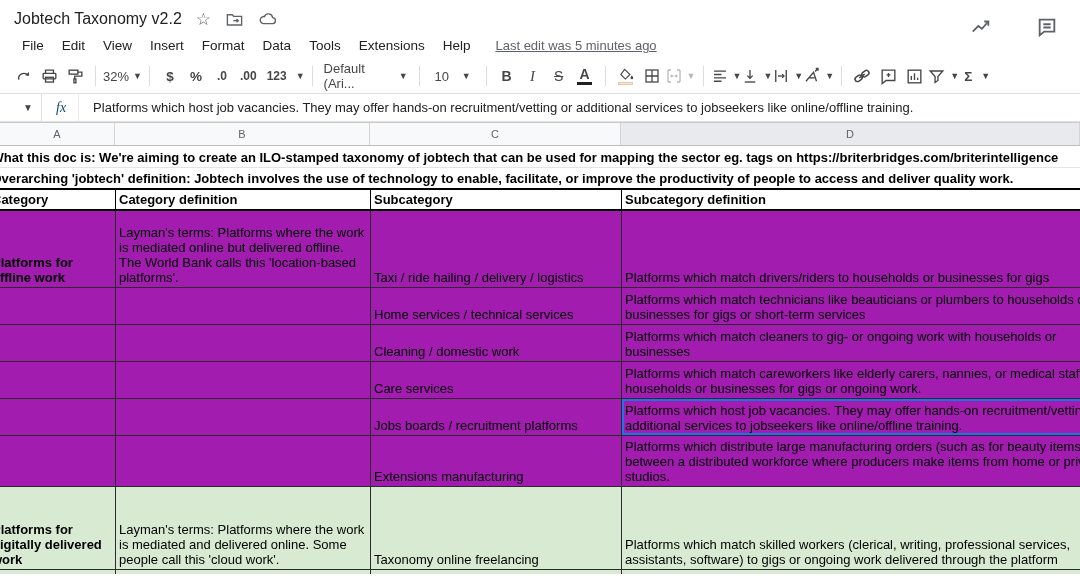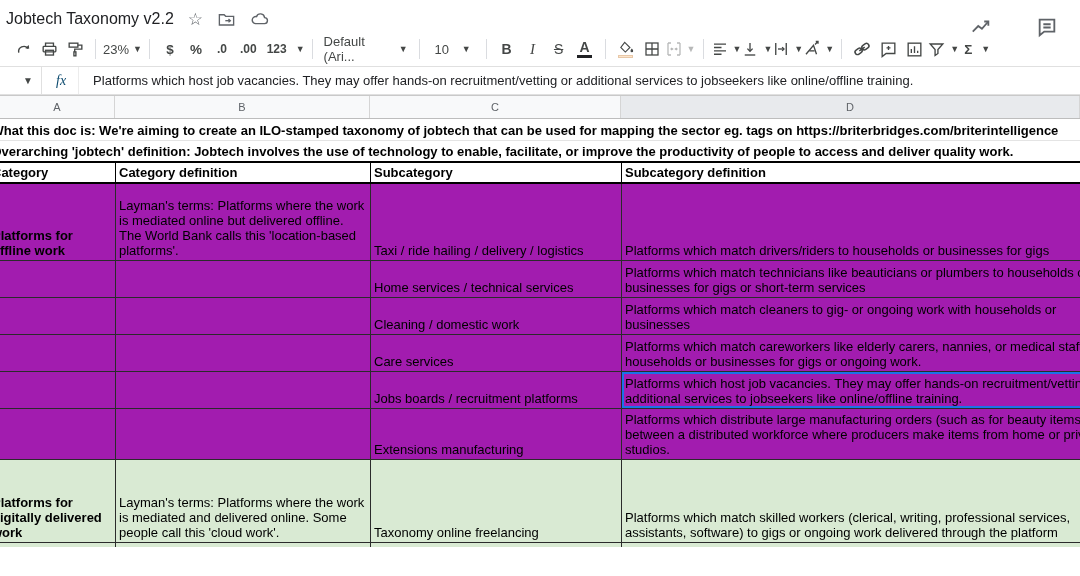--- a/index.html
+++ b/index.html
@@ -1,21 +1,21 @@
 <!DOCTYPE html>
 <html><head>
 <meta charset="utf-8">
 <style>
   * { box-sizing: border-box; margin: 0; padding: 0; }
   html,body { width: 1080px; height: 576px; overflow: hidden; background: #fff;
     font-family: "Liberation Sans", sans-serif; }
   .app { position: relative; width: 1080px; height: 576px; }
 
   
-  .titlebar { display: flex; align-items: center; height: 32px; padding-left: 6px; padding-top: 6px; }
+  .titlebar { display: flex; align-items: center; height: 32px; padding-left: 14px; padding-top: 6px; }
   .doc-title { font-size: 16px; color: #202124; margin-right: 14px; }
   .title-icon { color: #5f6368; margin-right: 14px; display: flex; align-items: center; }
   .star-glyph { font-size: 17px; line-height: 1; }
   .top-right { position: absolute; top: 16px; right: 22px; display: flex; gap: 44px; color: #5f6368; }
 
   
   .menubar { display: flex; align-items: center; height: 27px; padding-left: 13px;
     font-size: 13.5px; color: #202124; }
   .menu-item { padding: 2px 9px; border-radius: 4px; cursor: default; }
   .last-edit { margin-left: 16px; font-size: 13px; color: #5f6368; text-decoration: underline; }
@@ -106,20 +106,32 @@
       </span>
       <span>
         <svg width="22" height="22" viewBox="0 0 24 24" fill="none" stroke="currentColor" stroke-width="2">
           <path d="M4 4h16v13H9l-5 4z"></path>
             <path d="M8 9h8M8 12.5h8"></path>
         </svg>
       </span>
     </span>
   </div>
 
+  <div class="menubar">
+    <span class="menu-item">File</span>
+    <span class="menu-item">Edit</span>
+    <span class="menu-item">View</span>
+    <span class="menu-item">Insert</span>
+    <span class="menu-item">Format</span>
+    <span class="menu-item">Data</span>
+    <span class="menu-item">Tools</span>
+    <span class="menu-item">Extensions</span>
+    <span class="menu-item">Help</span>
+    <span class="last-edit">Last edit was 5 minutes ago</span>
+  </div>
 
   <div class="toolbar">
     <span class="tb-btn">
       <svg width="19" height="19" viewBox="0 0 24 24" fill="none" stroke="currentColor" stroke-width="1.8">
         <path d="M6 16a6.5 6.5 0 0 1 11.5-5.3"></path>
           <path d="M18.6 6.2l.6 5-5-.8" fill="currentColor" stroke="none"></path>
       </svg>
     </span>
     <span class="tb-btn">
       <svg width="19" height="19" viewBox="0 0 24 24" fill="none" stroke="currentColor" stroke-width="1.7">
@@ -130,21 +142,21 @@
     </span>
     <span class="tb-btn">
       <svg width="19" height="19" viewBox="0 0 24 24" fill="none" stroke="currentColor" stroke-width="1.7">
         <rect x="4" y="4" width="11" height="5"></rect>
           <path d="M15 6.5h5v5h-9v3.5"></path>
           <rect x="10" y="15" width="2.5" height="5"></rect>
       </svg>
     </span>
     <span class="tb-sep"></span>
     <span class="tb-btn">
-      <span class="tb-text">23%</span>
+      <span class="tb-text">32%</span>
       <span class="dd">▼</span>
     </span>
     <span class="tb-sep"></span>
     <span class="tb-btn fmt">$</span>
     <span class="tb-btn fmt">%</span>
     <span class="tb-btn fmt dec">.0</span>
     <span class="tb-btn fmt dec">.00</span>
     <span class="tb-btn">
       <span class="fmt dec">123</span>
       <span class="dd">▼</span>

